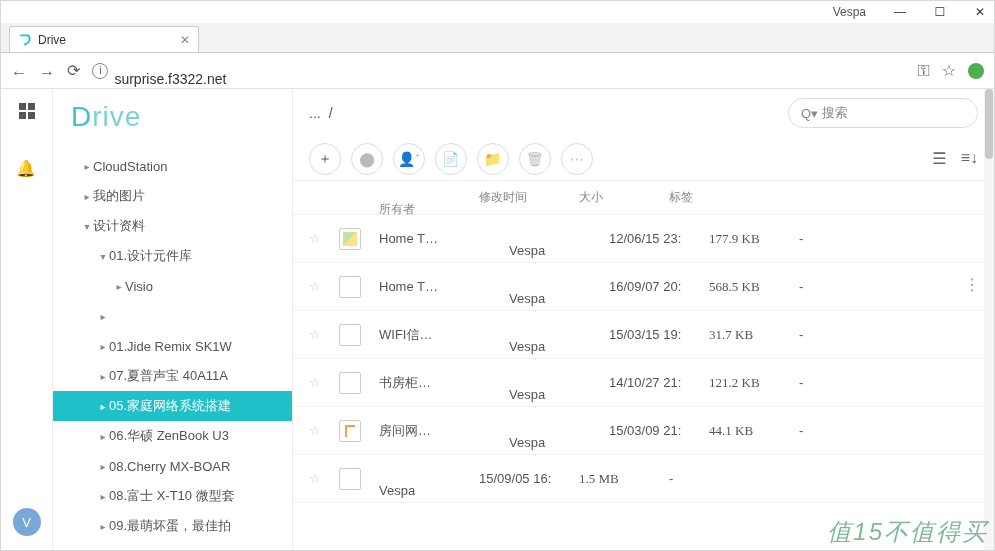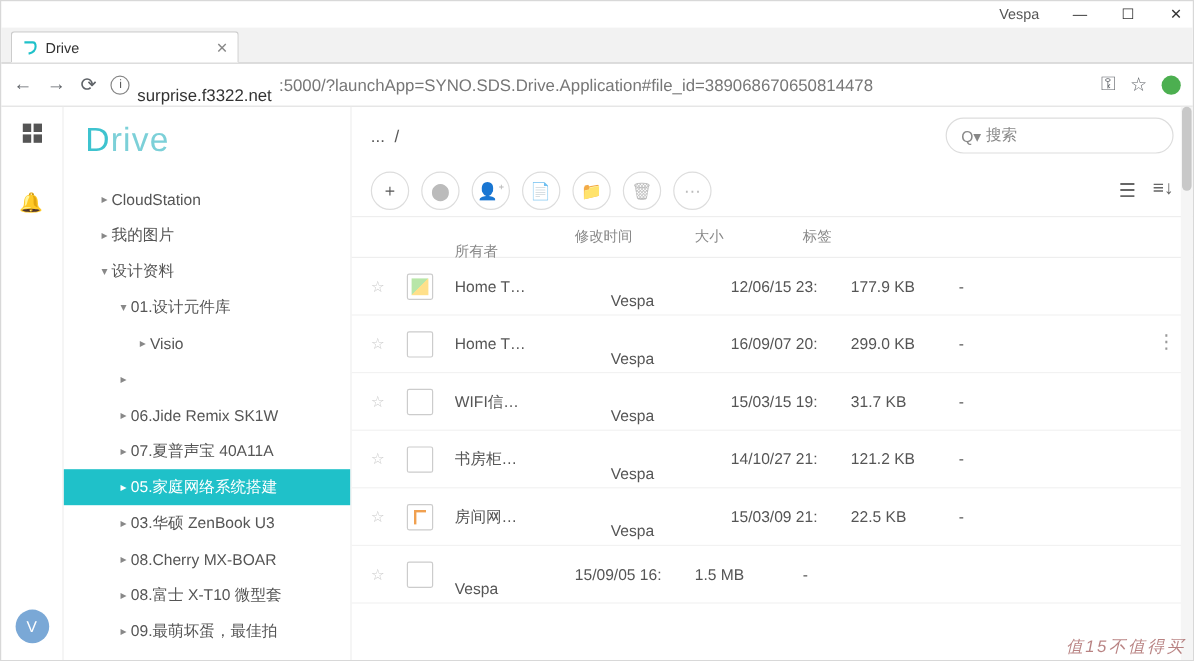--- a/index.html
+++ b/index.html
@@ -38,28 +38,28 @@
 
 .content { flex: 1; display: flex; flex-direction: column; position: relative; }
 .crumb-row { height: 48px; display: flex; align-items: center; padding: 0 16px; gap: 10px; }
 .crumb { font-size: 14px; color: #555; display: flex; gap: 8px; align-items: center; }
 .search { margin-left: auto; display: flex; align-items: center; border: 1px solid #ddd; border-radius: 16px; height: 30px; padding: 0 12px; width: 190px; gap: 4px; font-size: 13px; color: #888; }
 .toolbar { height: 44px; display: flex; align-items: center; padding: 0 16px; gap: 10px; border-bottom: 1px solid #eee; }
 .tbtn { width: 32px; height: 32px; border: 1px solid #ddd; border-radius: 50%; display: flex; align-items: center; justify-content: center; color: #bbb; font-size: 14px; }
 .tbtn.primary { color: #555; }
 .toolbar .right { margin-left: auto; display: flex; gap: 14px; color: #666; }
 .thead { height: 34px; display: flex; align-items: center; padding: 0 16px; font-size: 12px; color: #888; border-bottom: 1px solid #eee; }
-.c-star { width: 30px; } .c-icon { width: 40px; } .c-title { width: 130px; } .c-owner { width: 100px; margin-top: 24px; } .c-time { width: 100px; } .c-size { width: 90px; } .c-tag { flex: 1; }
+.c-star { width: 30px; } .c-icon { width: 40px; } .c-title { width: 130px; } .c-owner { width: 100px; margin-top: 24px; } .c-time { width: 100px; } .c-size { width: 90px; font-family: Liberation Serif, serif; } .c-tag { flex: 1; }
 .row { height: 48px; display: flex; align-items: center; padding: 0 16px; font-size: 13px; color: #555; border-bottom: 1px solid #f2f2f2; }
 .row .star { color: #ccc; }
 .ficon { width: 22px; height: 22px; border: 1px solid #ccc; border-radius: 2px; position: relative; background: #fff; }
 .ficon.img::after { content: ''; position: absolute; inset: 3px; background: linear-gradient(135deg,#b8e6a8 50%,#ffe08a 50%); }
 .ficon.doc::after { content: ''; position: absolute; inset: 4px 5px; border-left: 2px solid #f0a050; border-top: 2px solid #f0a050; height: 10px; }
 .ellipsis { white-space: nowrap; overflow: hidden; text-overflow: ellipsis; }
-.watermark { position: absolute; right: 6px; bottom: 4px; font-size: 14px; color: #7f1d1d; opacity: .55; font-style: italic; letter-spacing: 2px; pointer-events: none; }
+.watermark { position: absolute; right: 6px; bottom: 4px; font-size: 24px; color: #15803d; opacity: .55; font-style: italic; letter-spacing: 2px; pointer-events: none; }
 .scroll-stub { position: absolute; right: 0; top: 0; bottom: 0; width: 10px; background: #f5f5f5; }
 .scroll-stub i { position: absolute; right: 1px; top: 0; width: 8px; height: 70px; background: #c8c8c8; border-radius: 4px; }
 .more-col { position: absolute; right: 14px; top: 186px; color: #999; }
 </style>
 </head>
 <body>
 
 <div class="titlebar">
   <span>Vespa</span>
   <span class="winbtn">—</span>
@@ -77,21 +77,20 @@
   </div>
 </div>
 
 <div class="addrbar">
   <span class="navicon">←</span>
   <span class="navicon">→</span>
   <span class="navicon">⟳</span>
   <div class="urlbox">
     <span class="info-i">i</span>
     <span class="host">surprise.f3322.net</span>
-      <span>:5000/?launchApp=SYNO.SDS.Drive.Application#file_id=389068670650814478</span>
   </div>
   <div class="addr-right">
     <span>⚿</span>
     <span>☆</span>
     <span class="green-dot"></span>
   </div>
 </div>
 
 <div class="app">
   <div class="rail">
@@ -128,33 +127,33 @@
         </div>
         <div class="titem lvl3">
           <span class="arrow">▸</span>
           <span>Visio</span>
         </div>
         <div class="titem lvl2">
           <span class="arrow">▸</span>
         </div>
         <div class="titem lvl2">
           <span class="arrow">▸</span>
-          <span>06.Jide Remix SK1W</span>
+          <span>01.Jide Remix SK1W</span>
         </div>
         <div class="titem lvl2">
           <span class="arrow">▸</span>
           <span>07.夏普声宝 40A11A</span>
         </div>
         <div class="titem lvl2 sel">
           <span class="arrow">▸</span>
           <span>05.家庭网络系统搭建</span>
         </div>
         <div class="titem lvl2">
           <span class="arrow">▸</span>
-          <span>03.华硕 ZenBook U3</span>
+          <span>06.华硕 ZenBook U3</span>
         </div>
         <div class="titem lvl2">
           <span class="arrow">▸</span>
           <span>08.Cherry MX-BOAR</span>
         </div>
         <div class="titem lvl2">
           <span class="arrow">▸</span>
           <span>08.富士 X-T10 微型套</span>
         </div>
         <div class="titem lvl2">
@@ -212,21 +211,21 @@
           <div class="c-tag">-</div>
         </div>
         <div class="row">
           <div class="c-star star">☆</div>
           <div class="c-icon">
             <div class="ficon file"></div>
           </div>
           <div class="c-title ellipsis">Home T…</div>
           <div class="c-owner">Vespa</div>
           <div class="c-time">16/09/07 20:</div>
-          <div class="c-size">299.0 KB</div>
+          <div class="c-size">568.5 KB</div>
           <div class="c-tag">-</div>
         </div>
         <div class="row">
           <div class="c-star star">☆</div>
           <div class="c-icon">
             <div class="ficon file"></div>
           </div>
           <div class="c-title ellipsis">WIFI信…</div>
           <div class="c-owner">Vespa</div>
           <div class="c-time">15/03/15 19:</div>
@@ -245,21 +244,21 @@
           <div class="c-tag">-</div>
         </div>
         <div class="row">
           <div class="c-star star">☆</div>
           <div class="c-icon">
             <div class="ficon doc"></div>
           </div>
           <div class="c-title ellipsis">房间网…</div>
           <div class="c-owner">Vespa</div>
           <div class="c-time">15/03/09 21:</div>
-          <div class="c-size">22.5 KB</div>
+          <div class="c-size">44.1 KB</div>
           <div class="c-tag">-</div>
         </div>
         <div class="row">
           <div class="c-star star">☆</div>
           <div class="c-icon">
             <div class="ficon file"></div>
           </div>
           <div class="c-owner">Vespa</div>
           <div class="c-time">15/09/05 16:</div>
           <div class="c-size">1.5 MB</div>

